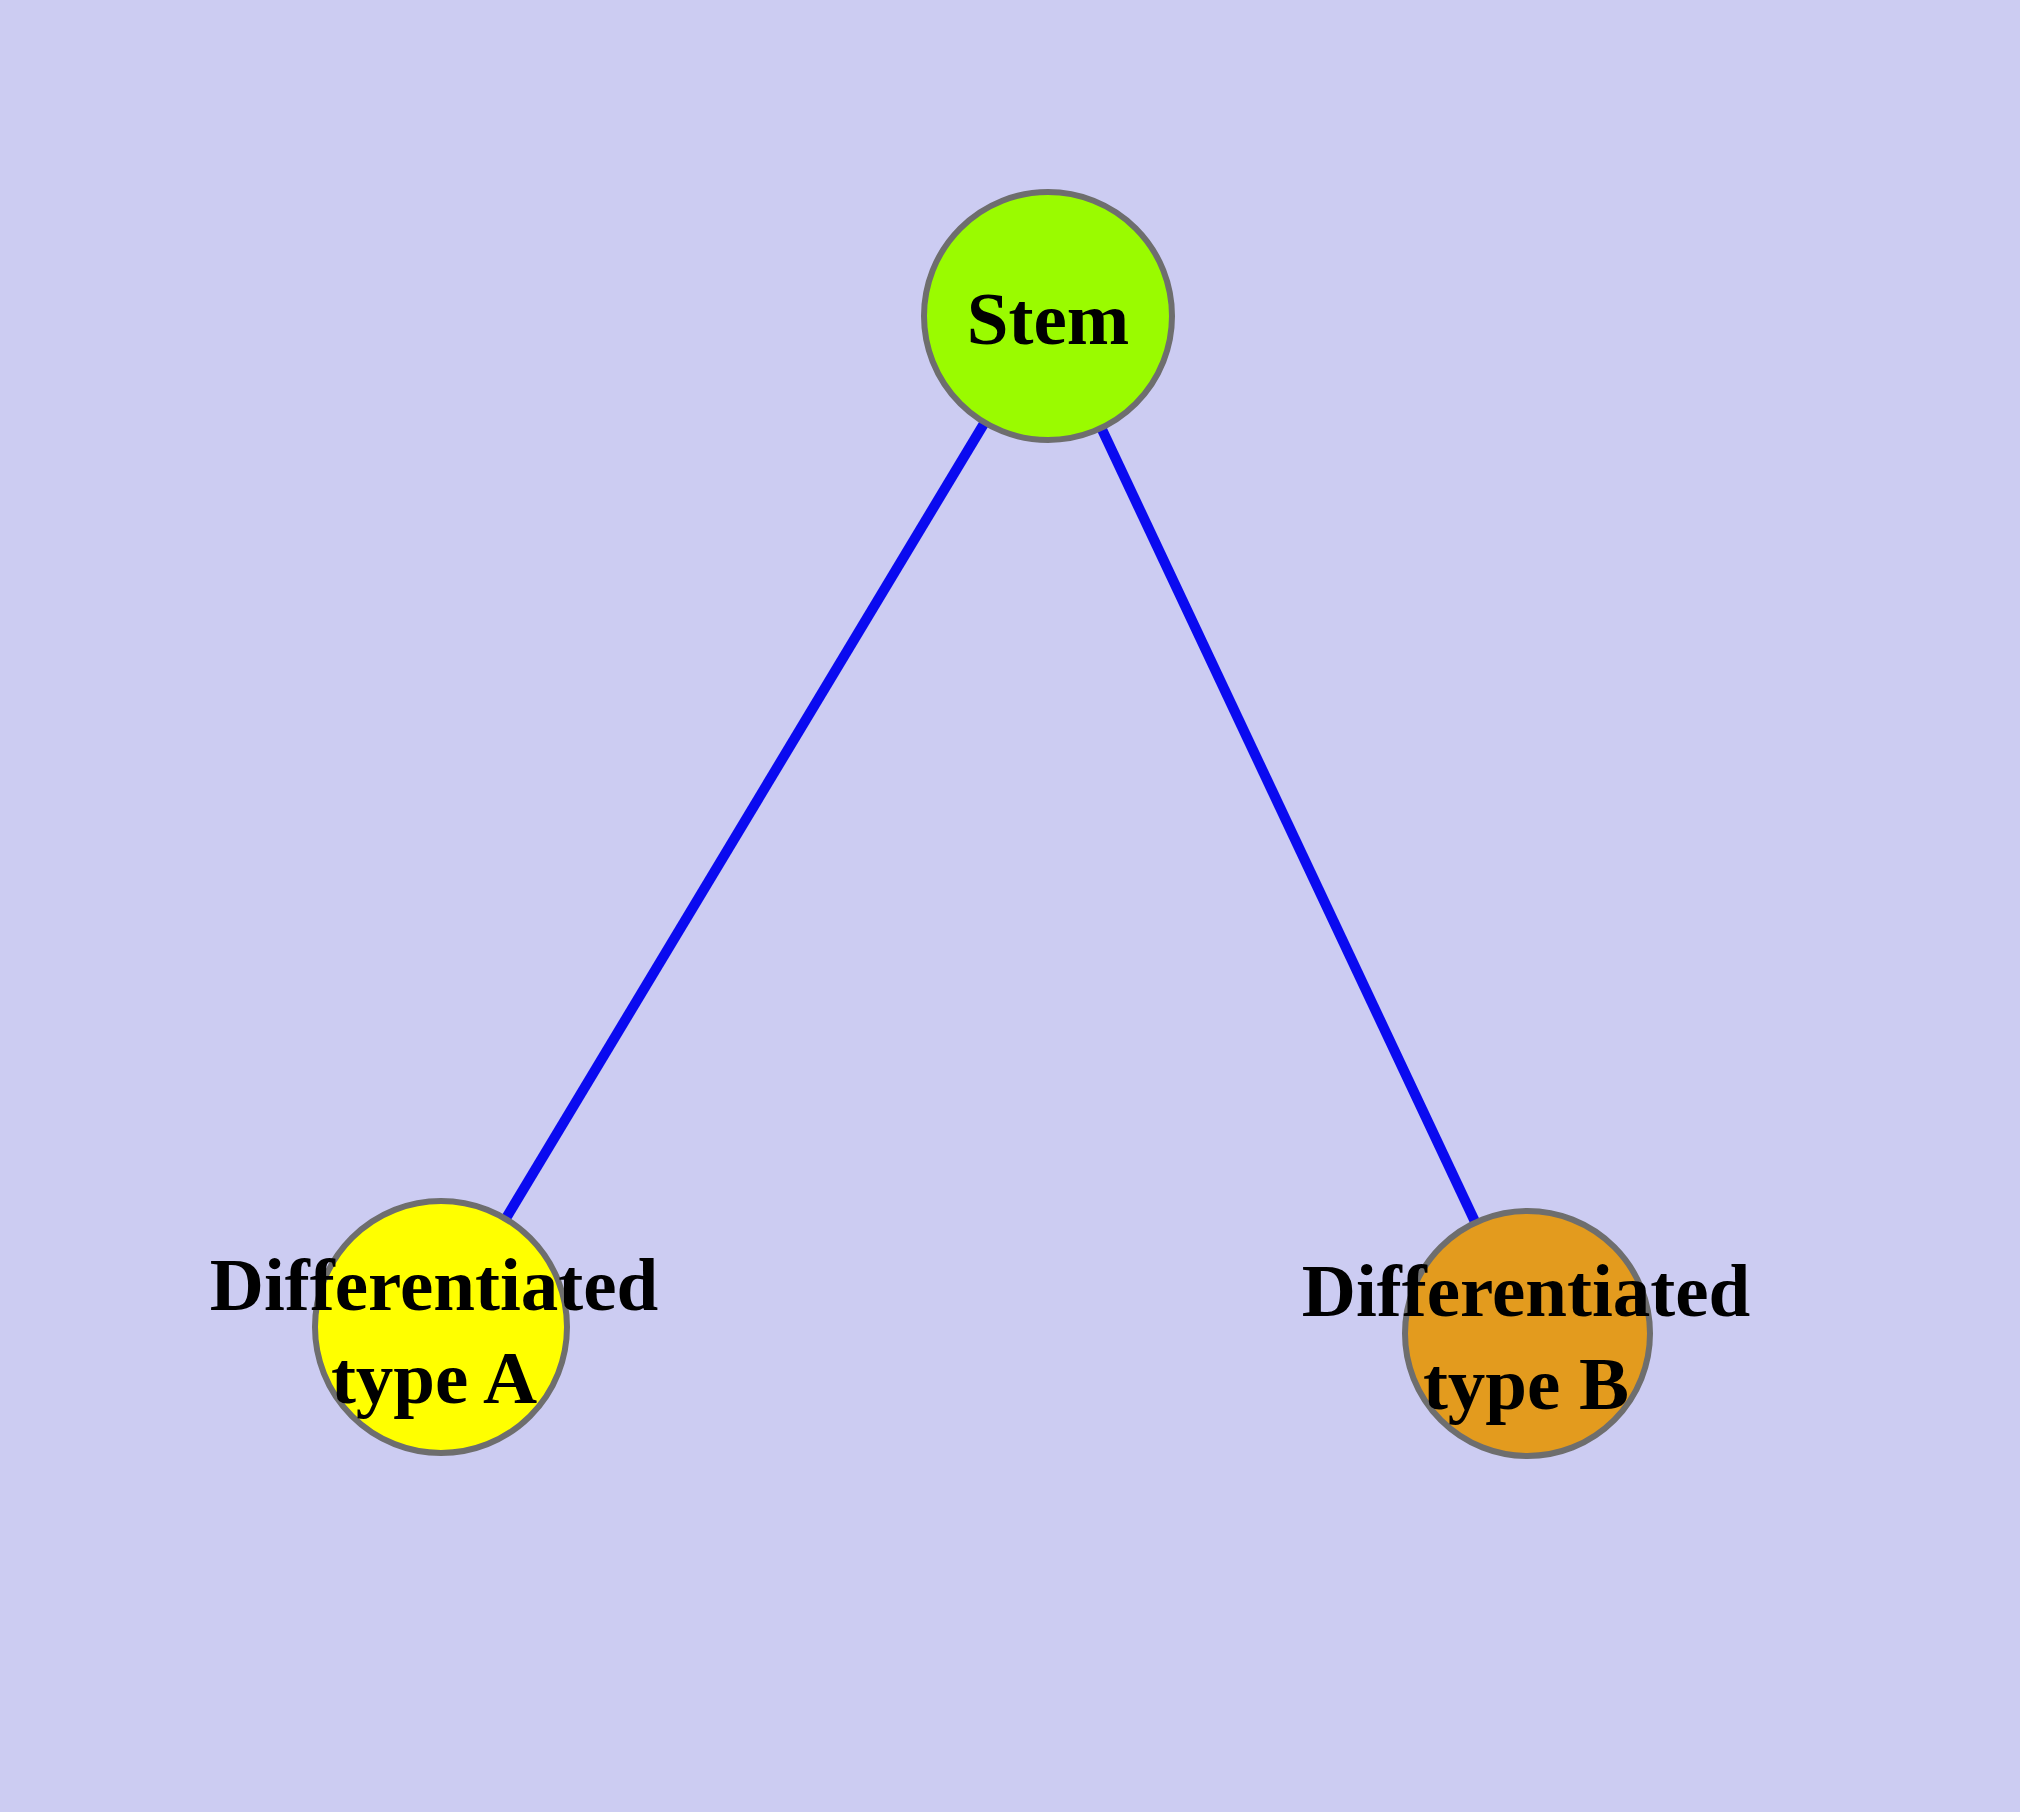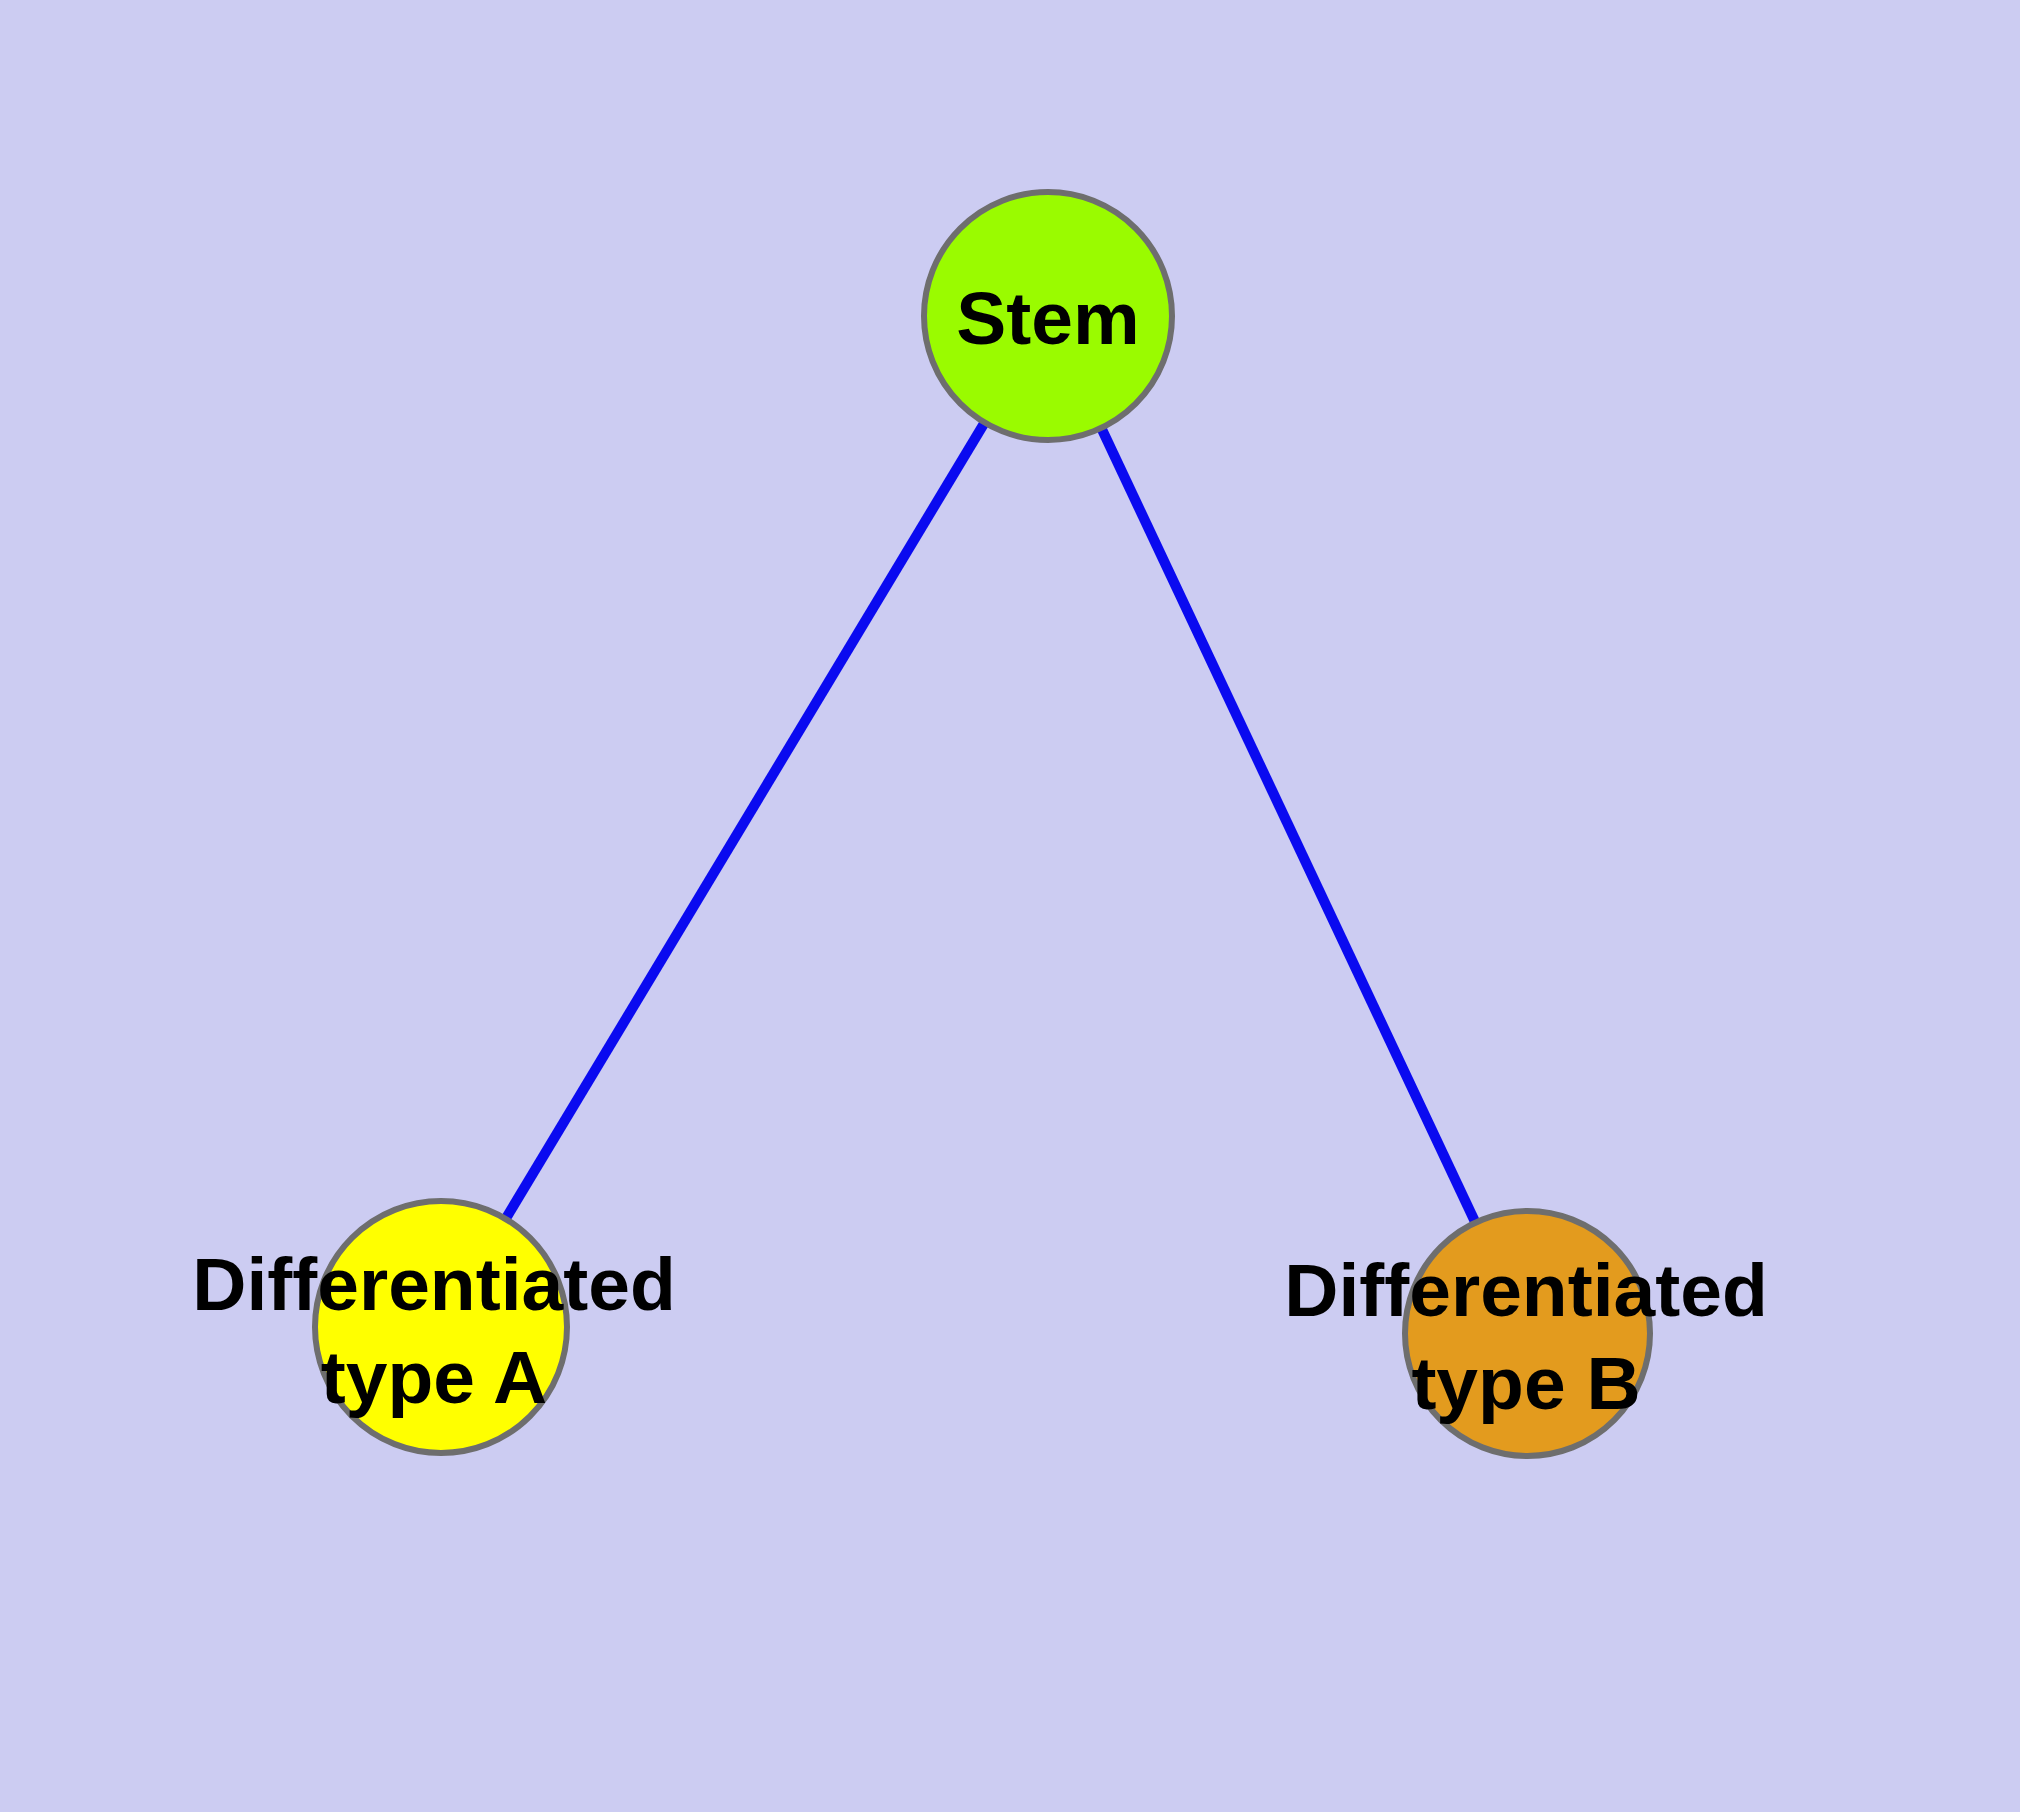--- a/index.html
+++ b/index.html
@@ -4,21 +4,21 @@
 <style>
   html, body {
     margin: 0;
     padding: 0;
   }
   .canvas {
     position: relative;
     width: 2021px;
     height: 1812px;
     overflow: hidden;
-    font-family: Liberation Sans, sans-serif;
+    font-family: Liberation Serif, serif;
   }
   .edge-layer {
     position: absolute;
     left: 0;
     top: 0;
     z-index: 1;
   }
   .node {
     position: absolute;
     border-radius: 50%;

